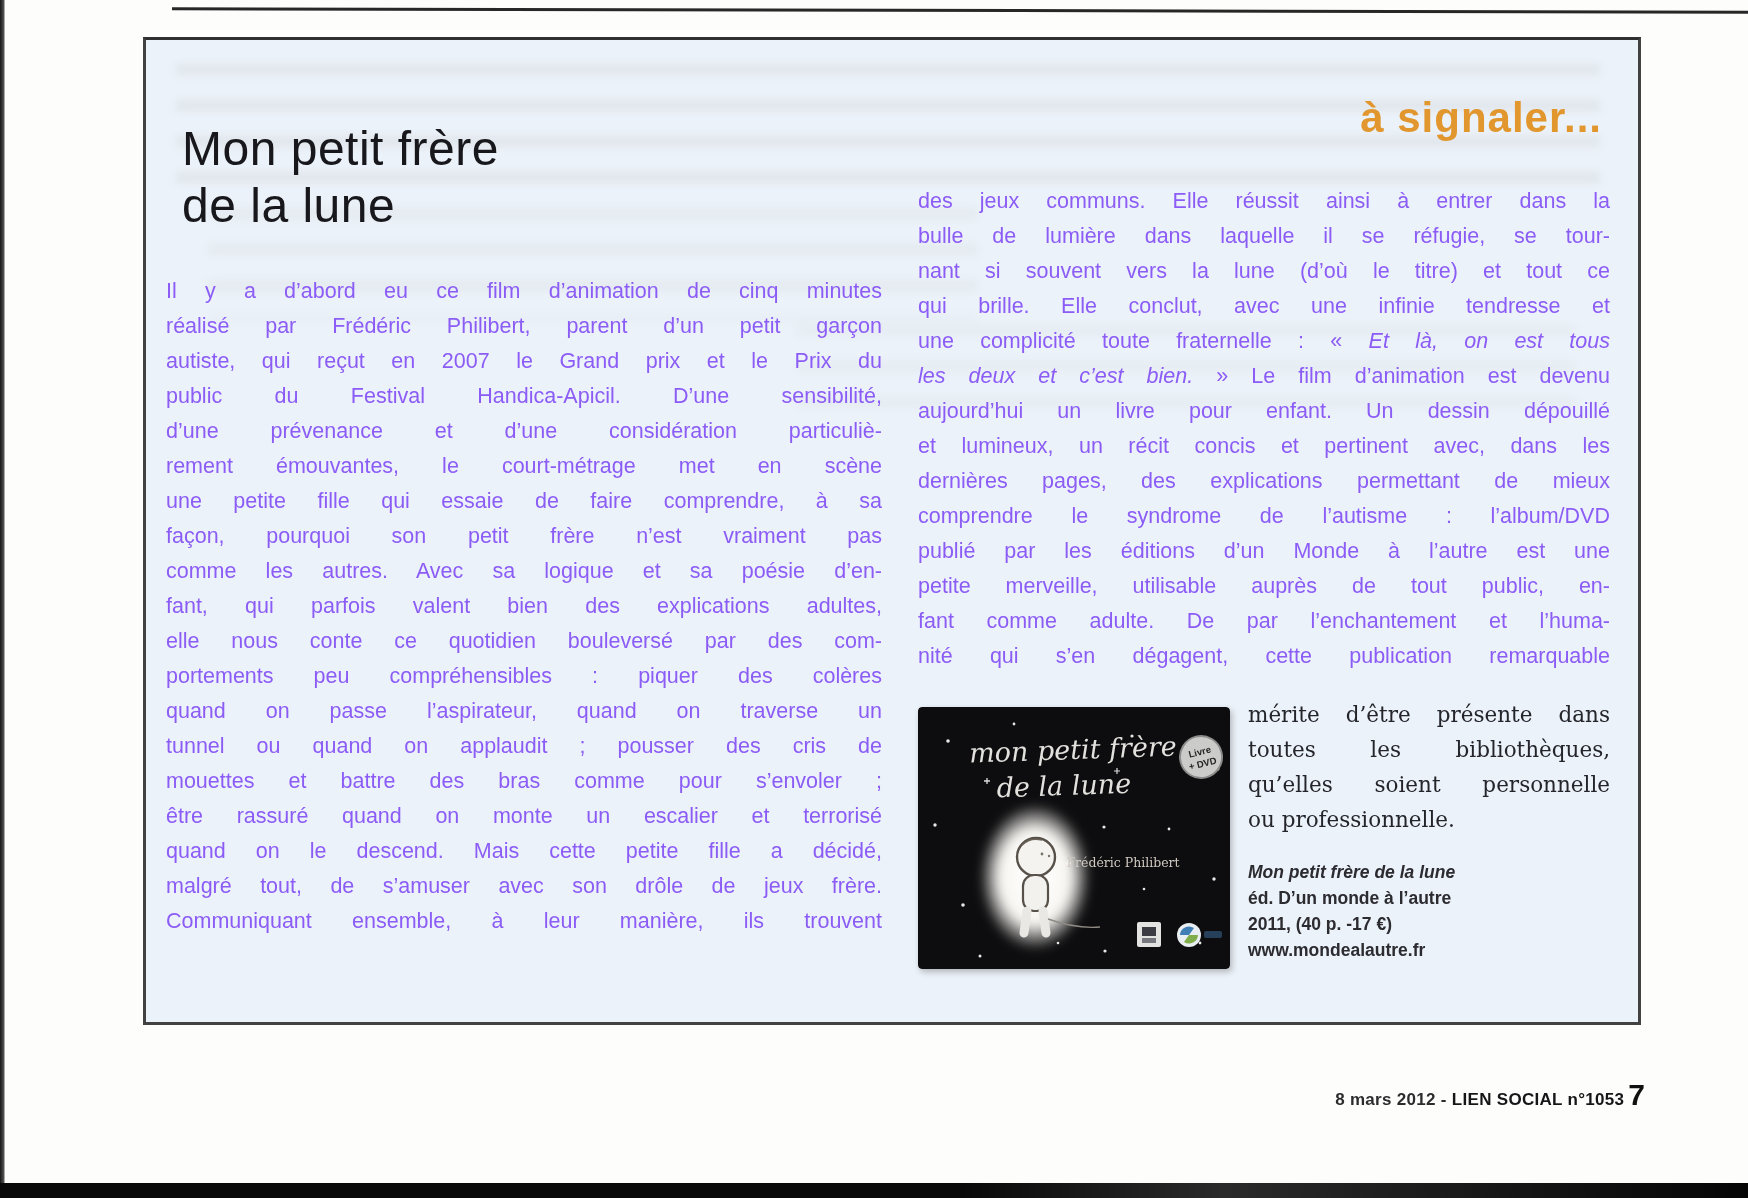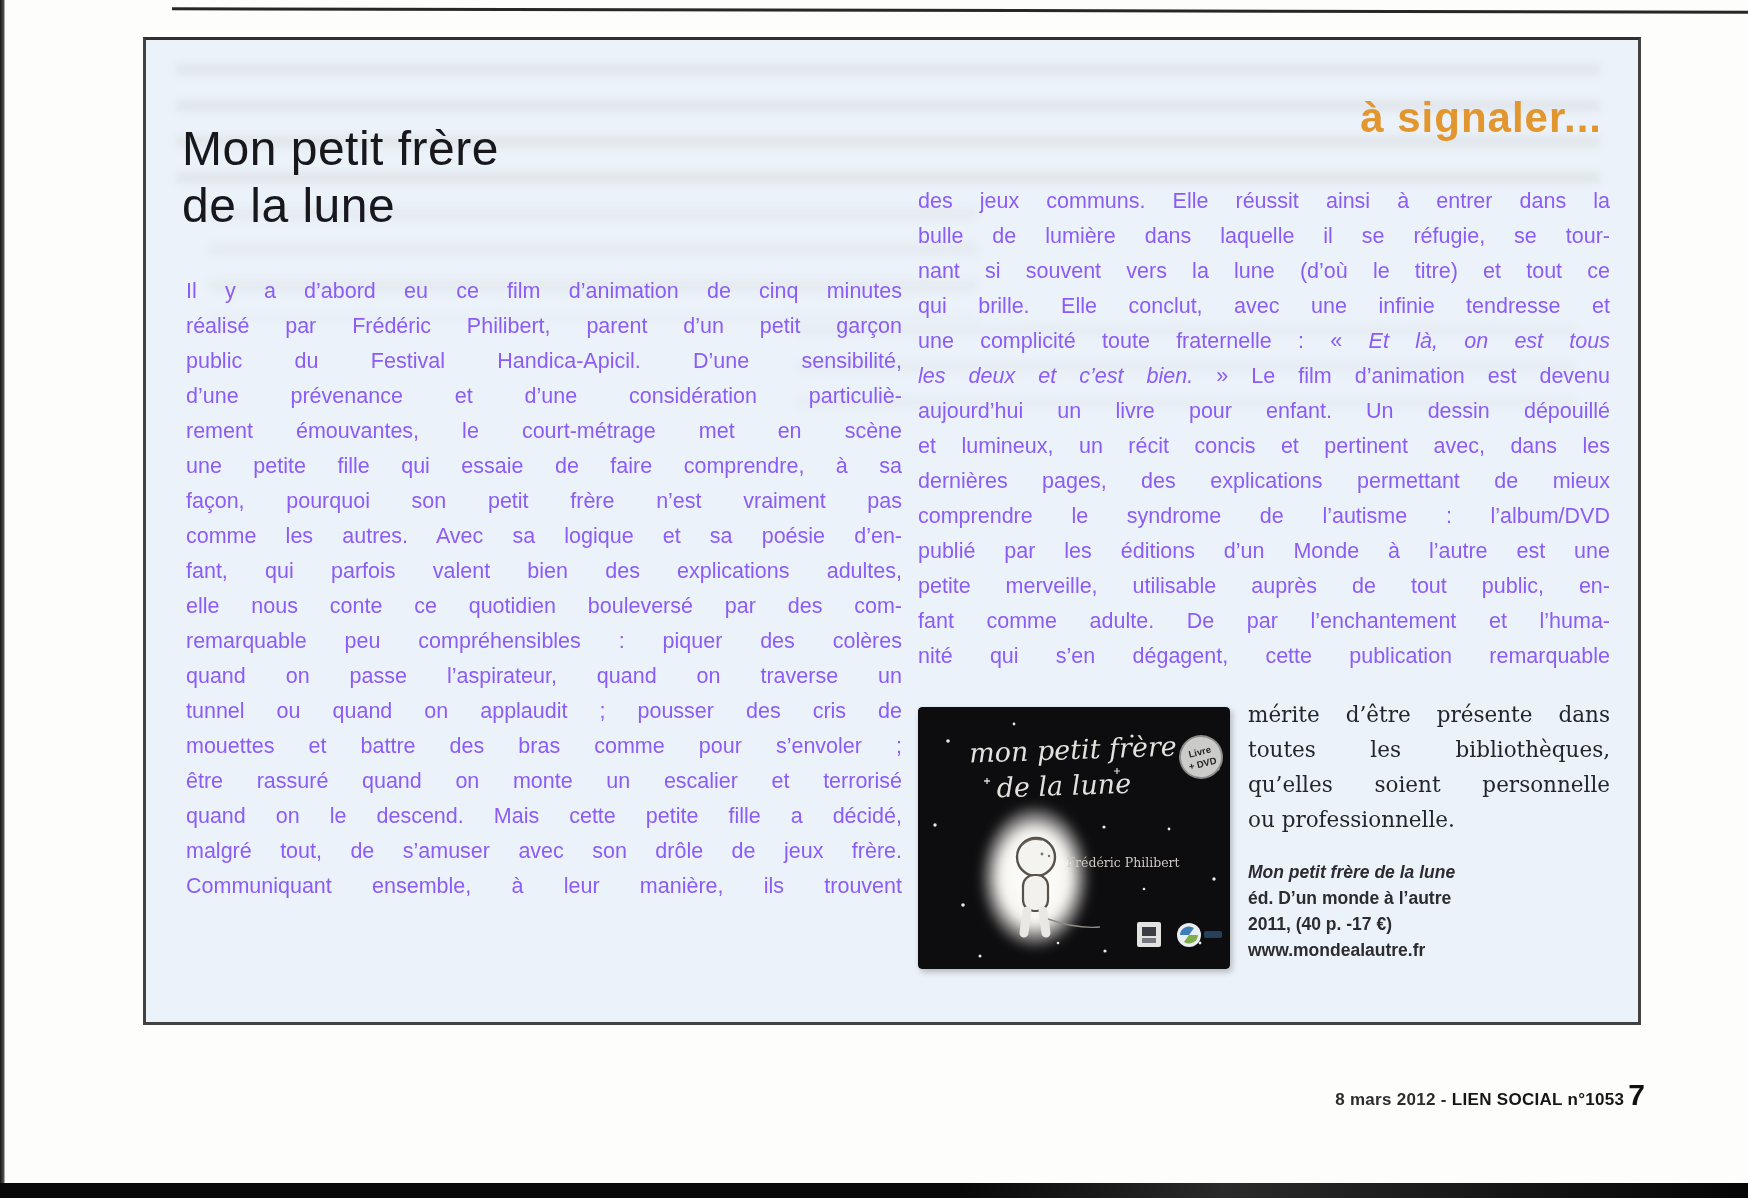--- a/index.html
+++ b/index.html
@@ -47,21 +47,21 @@
     position:absolute; left:36px; top:80px;
     font-size:48px; line-height:57px; font-weight:500;
     color:#17171c; letter-spacing:0.5px;
   }
   .col {
     position:absolute;
     font-family:Liberation Sans, sans-serif;
     font-size:21.5px; line-height:35px;
     color:#8b5cf6;
   }
-  .col-left  { left:40px;  top:234px; width:716px; }
+  .col-left  { left:20px;  top:234px; width:716px; }
   .col-right { left:772px; top:144px; width:692px; }
   .line { text-align:justify; text-align-last:justify; white-space:normal; }
   .line.no-just { text-align:left; text-align-last:left; }
   .line i { font-style:italic; }
 
   .book-row {
     position:absolute; left:772px; top:657px; width:692px;
     display:flex; gap:18px; align-items:flex-start;
   }
   .book-cover { flex:0 0 312px; margin-top:10px; display:block;
@@ -100,29 +100,30 @@
 
   <div class="article-title">
     <div>Mon petit frère</div>
     <div>de la lune</div>
   </div>
 
   <div class="col col-left">
 
   <div class="line">Il y a d’abord eu ce film d’animation de cinq minutes</div>
       <div class="line">réalisé par Frédéric Philibert, parent d’un petit garçon</div>
+      <div class="line">autiste, qui reçut en 2007 le Grand prix et le Prix du</div>
       <div class="line">public du Festival Handica-Apicil. D’une sensibilité,</div>
       <div class="line">d’une prévenance et d’une considération particuliè-</div>
       <div class="line">rement émouvantes, le court-métrage met en scène</div>
       <div class="line">une petite fille qui essaie de faire comprendre, à sa</div>
       <div class="line">façon, pourquoi son petit frère n’est vraiment pas</div>
       <div class="line">comme les autres. Avec sa logique et sa poésie d’en-</div>
       <div class="line">fant, qui parfois valent bien des explications adultes,</div>
       <div class="line">elle nous conte ce quotidien bouleversé par des com-</div>
-      <div class="line">remarquable peu compréhensibles : piquer des colères</div>
+      <div class="line">portements peu compréhensibles : piquer des colères</div>
       <div class="line">quand on passe l’aspirateur, quand on traverse un</div>
       <div class="line">tunnel ou quand on applaudit ; pousser des cris de</div>
       <div class="line">mouettes et battre des bras comme pour s’envoler ;</div>
       <div class="line">être rassuré quand on monte un escalier et terrorisé</div>
       <div class="line">quand on le descend. Mais cette petite fille a décidé,</div>
       <div class="line">malgré tout, de s’amuser avec son drôle de jeux frère.</div>
       <div class="line">Communiquant ensemble, à leur manière, ils trouvent</div>
     </div>
 
   <div class="col col-right">

